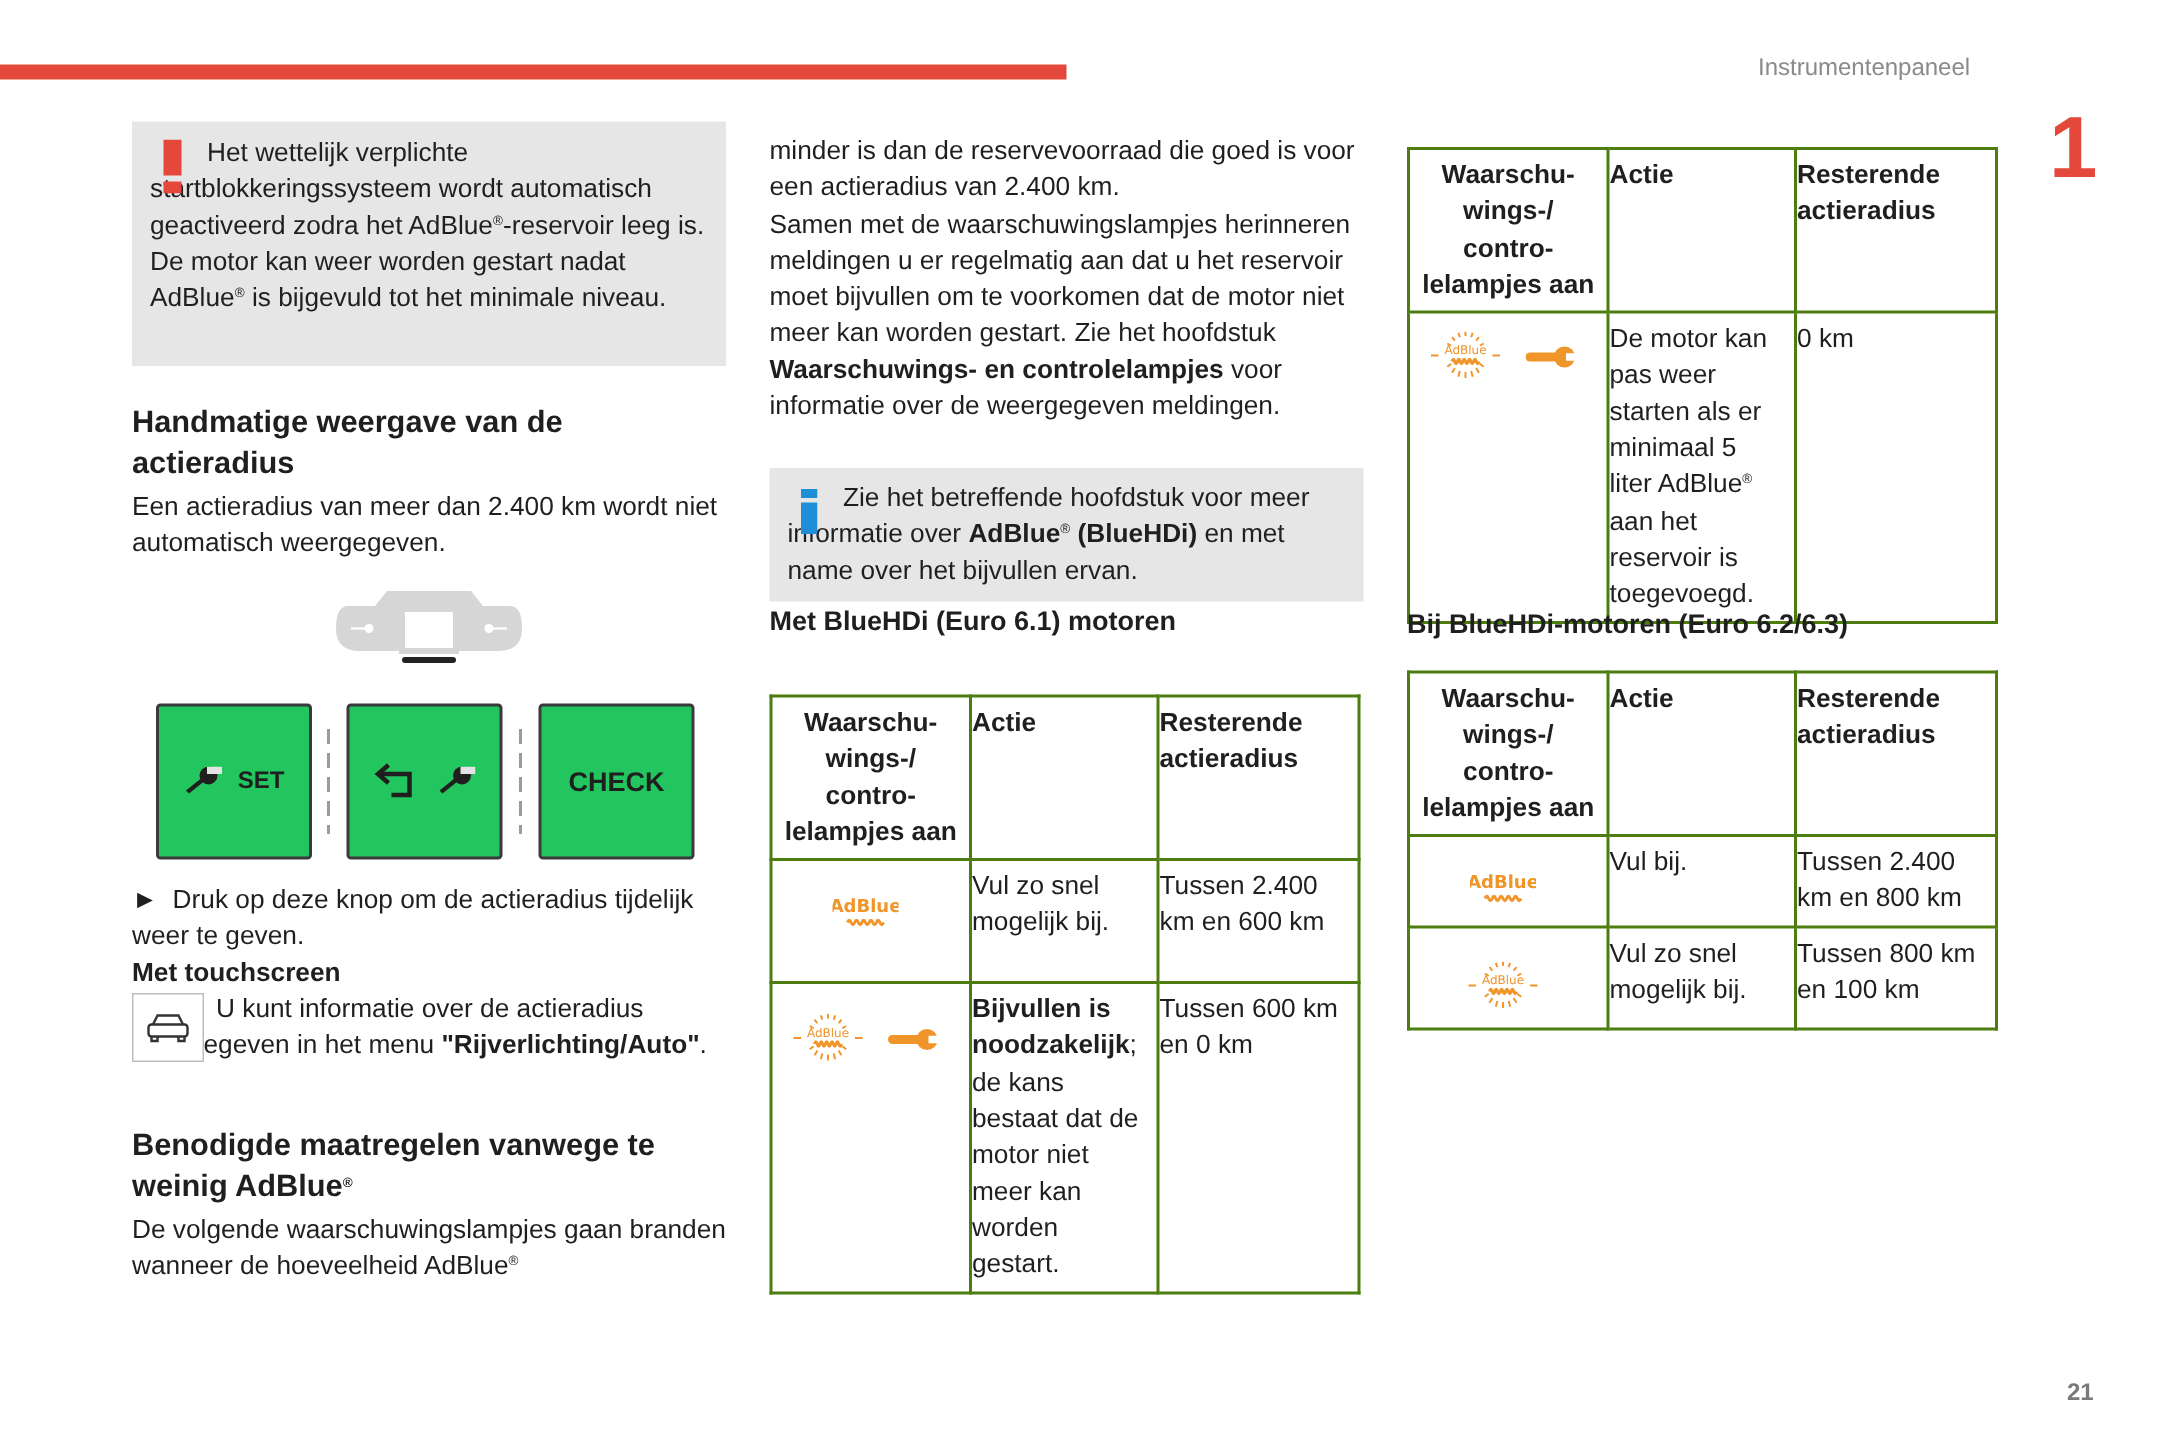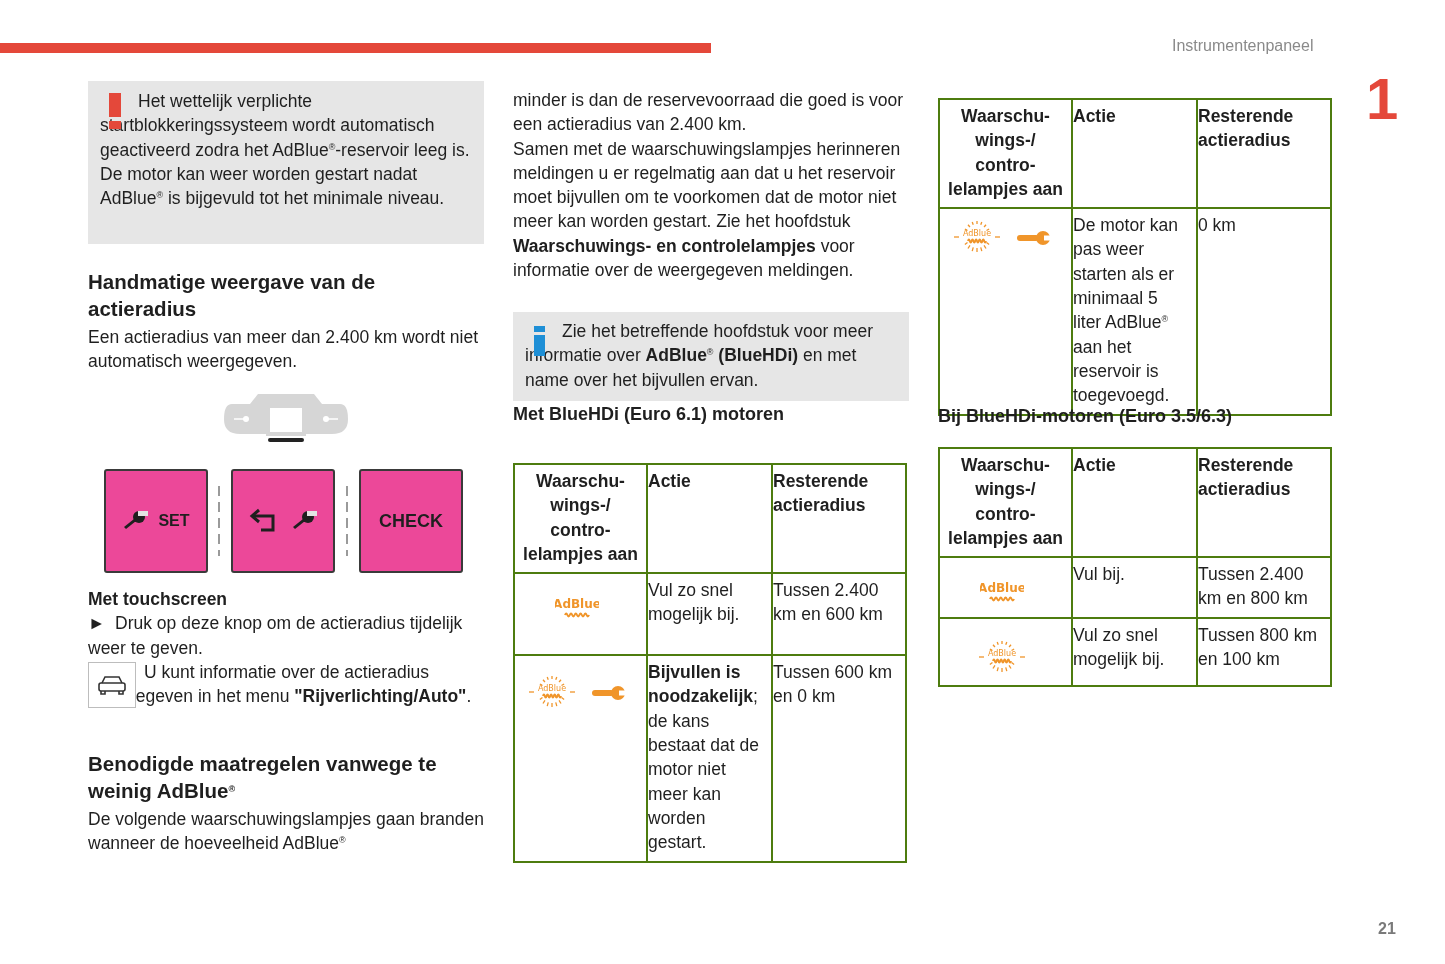--- a/index.html
+++ b/index.html
@@ -32,21 +32,21 @@
   table.lamps { border-collapse: collapse; width: 394px; font-size: 17.5px; line-height: 24.3px; }
   table.lamps td, table.lamps th { border: 2px solid #4d7c0f; vertical-align: top; padding: 4px 7px 6px 0; text-align: left; }
   table.lamps th { font-weight: bold; }
   table.lamps th.c1 { text-align: center; width: 125px; padding-left: 3px; padding-right: 3px; }
   table.lamps td.c1 { text-align: center; vertical-align: top; }
   table.lamps .c2 { width: 116px; }
   .icon-cell { display: flex; align-items: center; justify-content: center; gap: 16px; margin-top: 16px; }
   .icon-cell.single { margin-top: 18px; }
 
   .dashboard { position: absolute; left: 222px; top: 392px; width: 128px; height: 52px; }
-  .btn-panel { position: absolute; top: 469px; width: 104px; height: 104px; background: #ec4899; border: 2px solid #3a3a3a; border-radius: 3px; box-sizing: border-box; display: flex; align-items: center; justify-content: center; gap: 10px; }
+  .btn-panel { position: absolute; top: 469px; width: 104px; height: 104px; background: #22c55e; border: 2px solid #3a3a3a; border-radius: 3px; box-sizing: border-box; display: flex; align-items: center; justify-content: center; gap: 10px; }
   .btn-label-set { font-size: 16px; font-weight: bold; color: #1f1f1f; }
   .btn-label-check { font-size: 18px; font-weight: bold; color: #1f1f1f; }
   .dash-sep { position: absolute; top: 486px; width: 2px; height: 70px; background: repeating-linear-gradient(to bottom, #9a9a9a 0 10px, transparent 10px 16px); }
 
   .touch-icon { position: absolute; left: 88px; top: 662px; width: 48px; height: 46px; border: 1px solid #bdbdbd; box-sizing: border-box; background: #fff; display:flex; align-items:center; justify-content:center; }
 </style>
 </head>
 <body>
 
 <div class="redbar"></div>
@@ -100,22 +100,22 @@
     <circle cx="17" cy="6" r="6" fill="#1f1f1f"></circle>
     <rect x="16" y="0" width="10" height="5" fill="#e3e3e3"></rect>
   </svg>
 </div>
 <div class="dash-sep" style="left:346px;"></div>
 <div class="btn-panel" style="left:359px;">
   <span class="btn-label-check">CHECK</span>
 </div>
 
 <div class="col1" style="top:587px;">
+  <p class="p"><span>►</span>&nbsp; <span>Druk op deze knop om de actieradius tijdelijk weer te geven.</span></p>
   <p class="p b">Met touchscreen</p>
-  <p class="p"><span>►</span>&nbsp; <span>Druk op deze knop om de actieradius tijdelijk weer te geven.</span></p>
   <p class="p" style="text-indent:56px;"><span>U kunt informatie over de actieradius weergegeven in het menu </span><span class="b">"Rijverlichting/Auto"</span><span>.</span></p>
 </div>
 <div class="touch-icon">
   <svg width="32" height="22" viewBox="0 0 32 22">
     <path d="M6 9 L9 3 H23 L26 9" fill="none" stroke="#333" stroke-width="1.6"></path>
     <rect x="3" y="9" width="26" height="8" rx="2" fill="none" stroke="#333" stroke-width="1.6"></rect>
     <path d="M5 17 V20 H9 V17 M23 17 V20 H27 V17" fill="none" stroke="#333" stroke-width="1.6"></path>
   </svg>
 </div>
 
@@ -237,21 +237,21 @@
             </div>
       </td>
       <td class="c2"><span>De motor kan pas weer starten als er minimaal 5 liter AdBlue</span><sup>®</sup><span> aan het reservoir is toegevoegd.</span></td>
       <td>0 km</td>
     </tr>
   </tbody>
     </table>
 </div>
 
 <div class="col3" style="top:404px;">
-  <p class="h3">Bij BlueHDi-motoren (Euro 3.5/6.3)</p>
+  <p class="h3">Bij BlueHDi-motoren (Euro 6.2/6.3)</p>
 </div>
 
 <div class="col3" style="top:447px;">
   <table class="lamps">
     <tbody>
         <tr>
       <th class="c1">Waarschu-wings-/ contro-lelampjes aan</th>
       <th class="c2">Actie</th>
       <th>Resterende actieradius</th>
     </tr>

